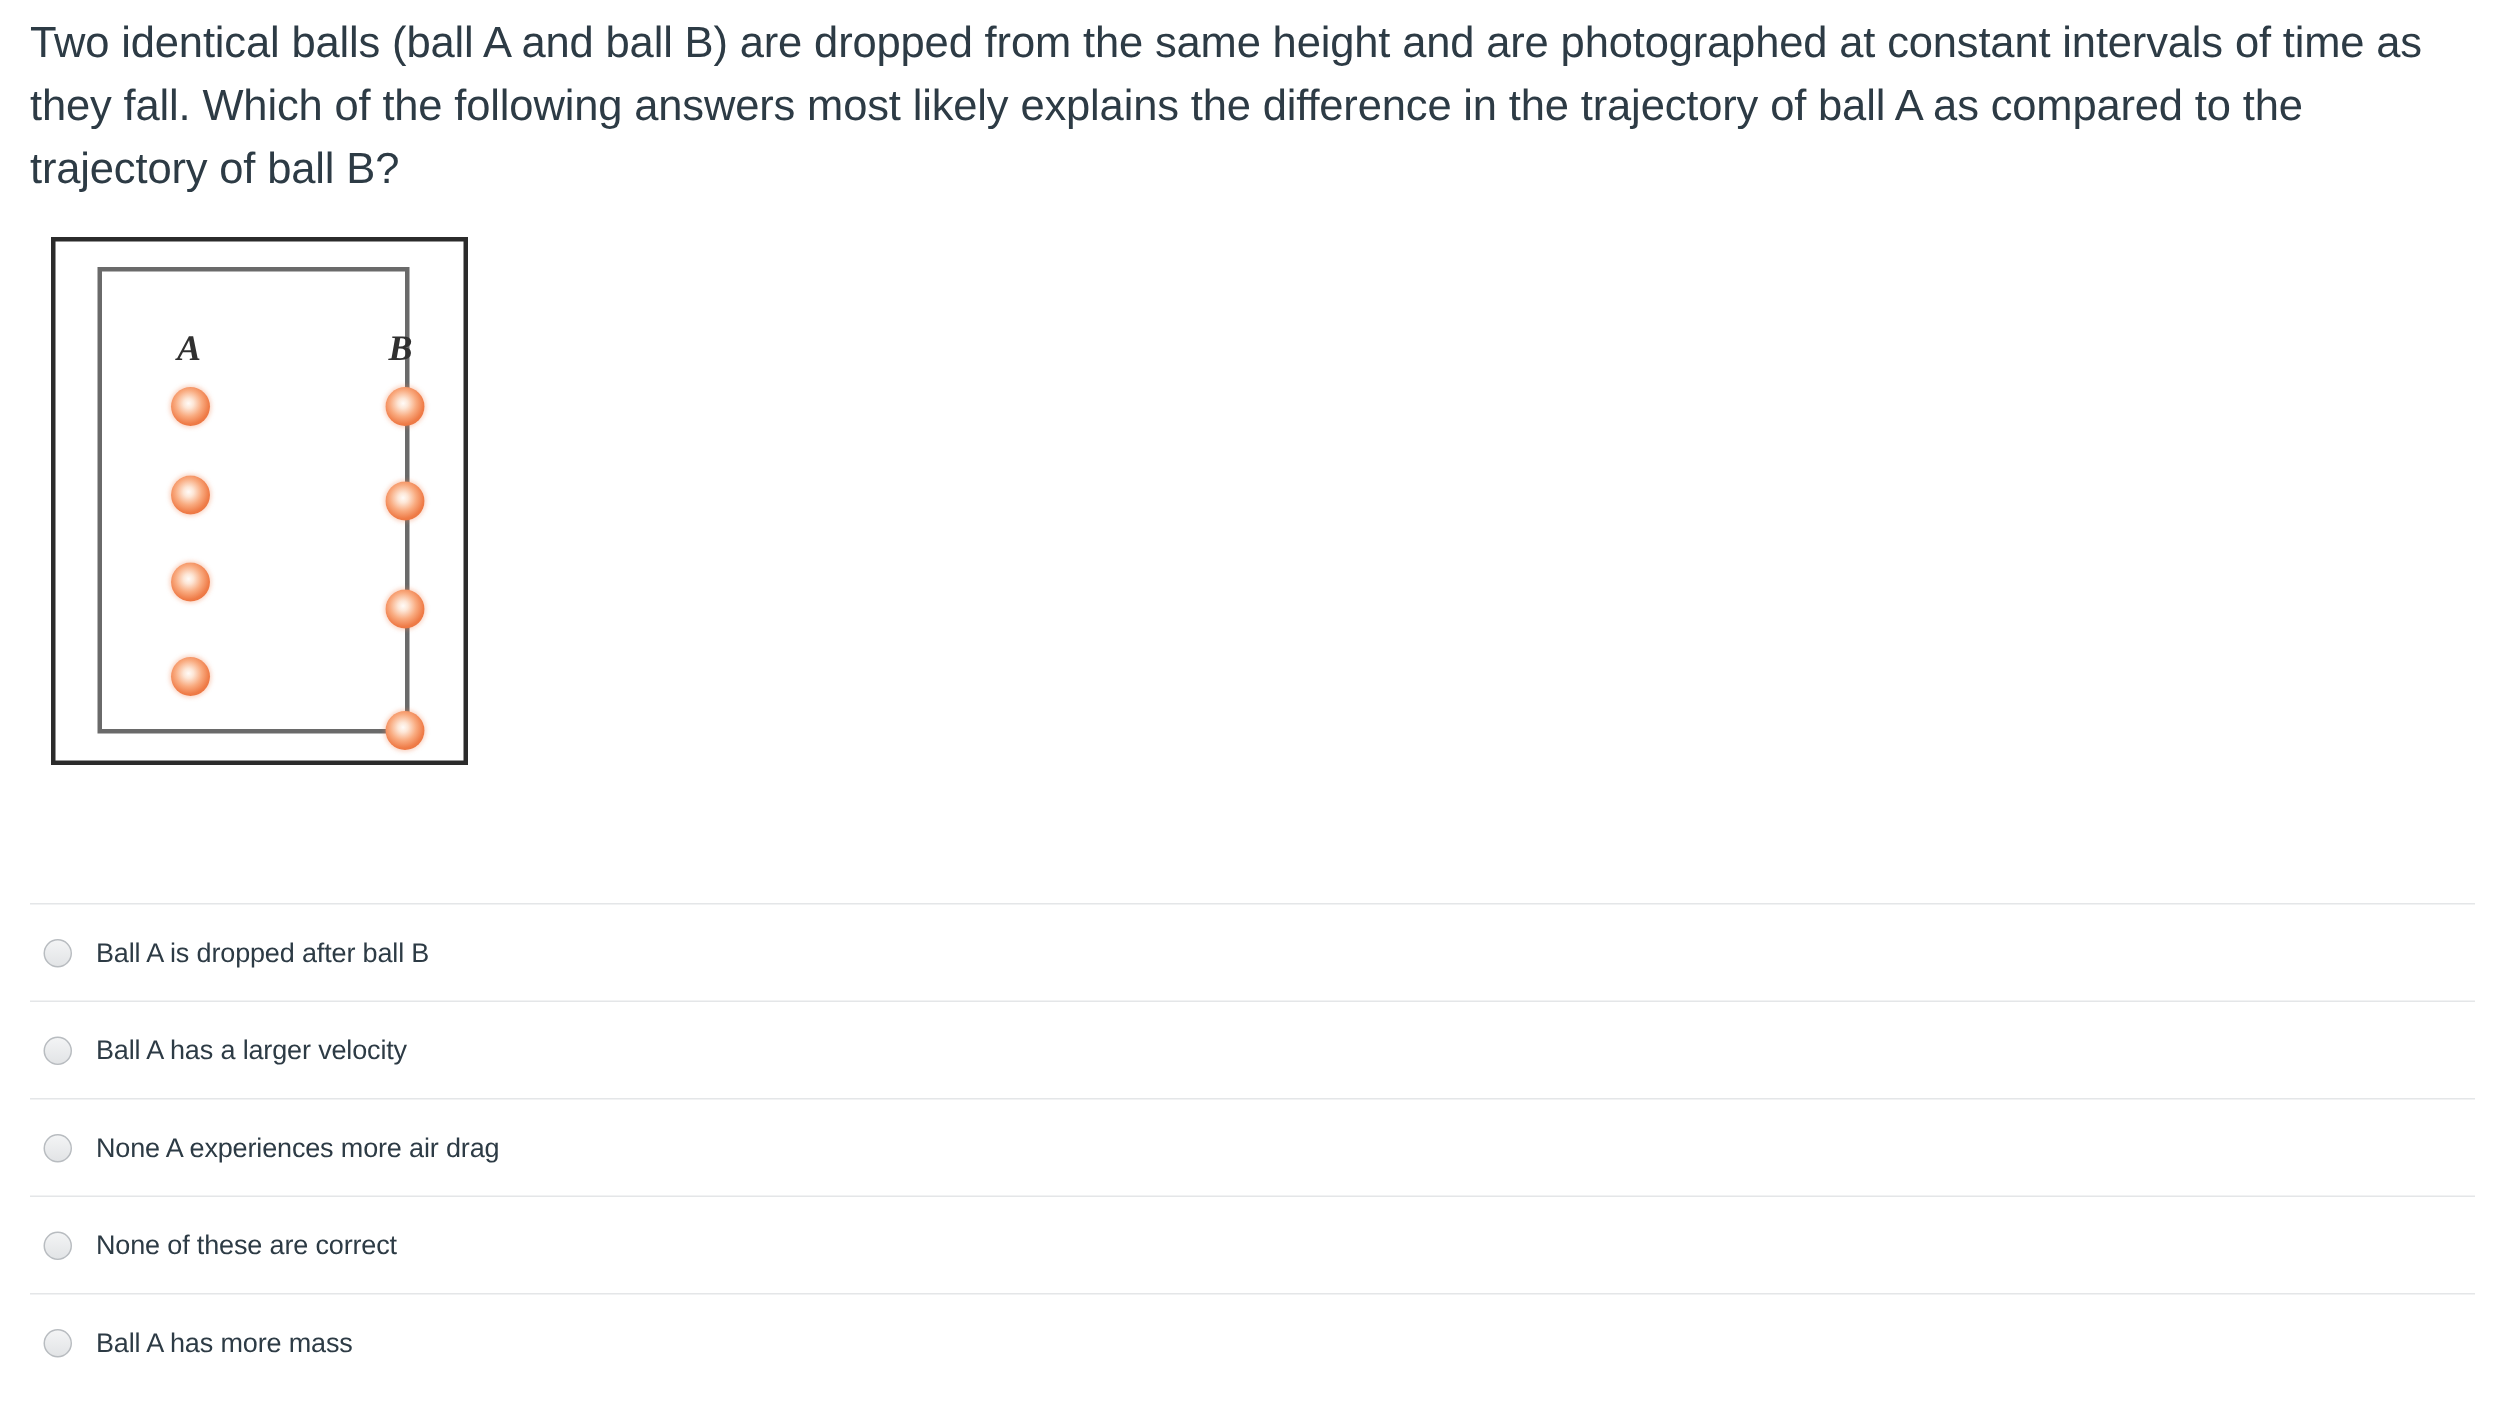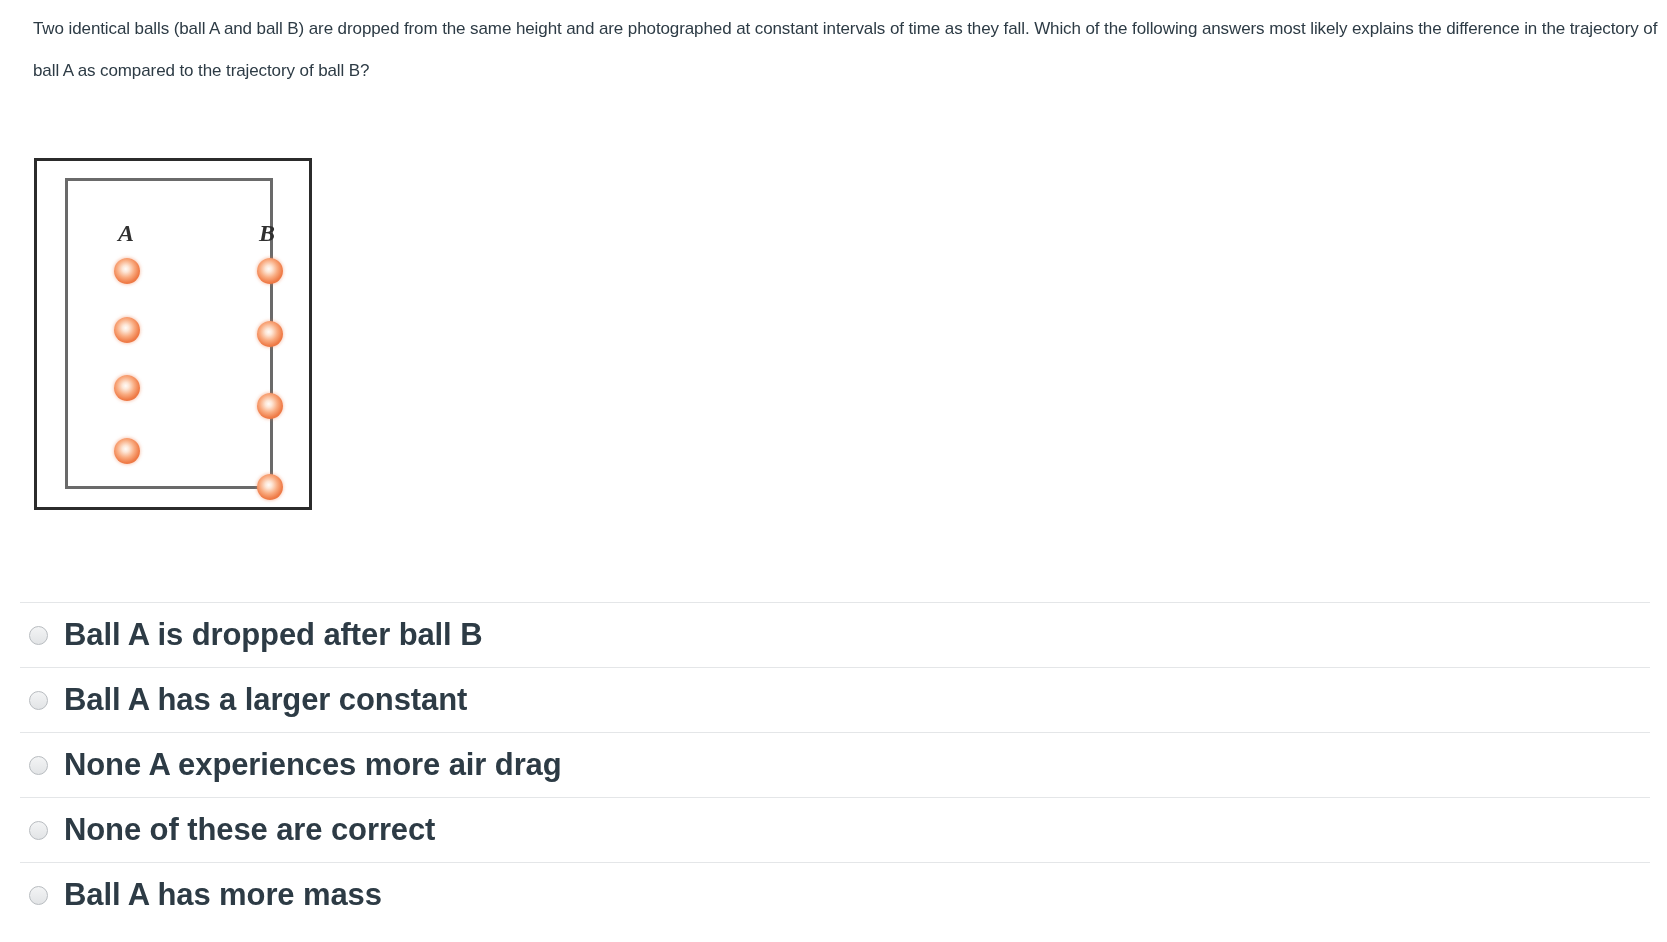--- a/index.html
+++ b/index.html
@@ -15,26 +15,25 @@
     overflow: hidden;
     position: relative;
   }
 
   
   #question-stem {
     position: absolute;
     left: 20px;
     top: 8px;
     width: 1630px;
-    font-size: 17px;
+    font-size: 29px;
     line-height: 42px;
     color: #2d3b45;
     font-weight: 400;
     letter-spacing: -0.1px;
-    margin-left: 13px;
   }
 
   
   #figure-wrap {
     position: absolute;
     left: 34px;
     top: 158px;
     width: 278px;
     height: 352px;
   }
@@ -113,26 +112,25 @@
     width: 19px;
     height: 19px;
     border-radius: 50%;
     border: 1px solid #b8bcc0;
     background: linear-gradient(180deg, #f3f4f5 0%, #e2e4e6 100%);
     margin-left: 9px;
     margin-right: 16px;
     box-sizing: border-box;
   }
   .answer-label {
-    font-size: 31px;
+    font-size: 18px;
     line-height: 30px;
     color: #2d3b45;
     letter-spacing: -0.1px;
     white-space: nowrap;
-    font-weight: bold;
   }
 </style>
 </head>
 <body>
 
 <div id="question-stem">Two identical balls (ball A and ball B) are dropped from the same height and are photographed at constant intervals of time as they fall. Which of the following answers most likely explains the difference in the trajectory of ball A as compared to the trajectory of ball B?</div>
 
 <div id="figure-wrap">
   <div id="figure-outer-frame"></div>
   <div id="figure-inner-frame">
@@ -153,21 +151,21 @@
 
 <div id="answers">
 
   <div class="answer-row">
     <span class="radio-button"></span>
     <span class="answer-label">Ball A is dropped after ball B</span>
   </div>
 
   <div class="answer-row">
     <span class="radio-button"></span>
-    <span class="answer-label">Ball A has a larger constant</span>
+    <span class="answer-label">Ball A has a larger velocity</span>
   </div>
 
   <div class="answer-row">
     <span class="radio-button"></span>
     <span class="answer-label">None A experiences more air drag</span>
   </div>
 
   <div class="answer-row">
     <span class="radio-button"></span>
     <span class="answer-label">None of these are correct</span>

